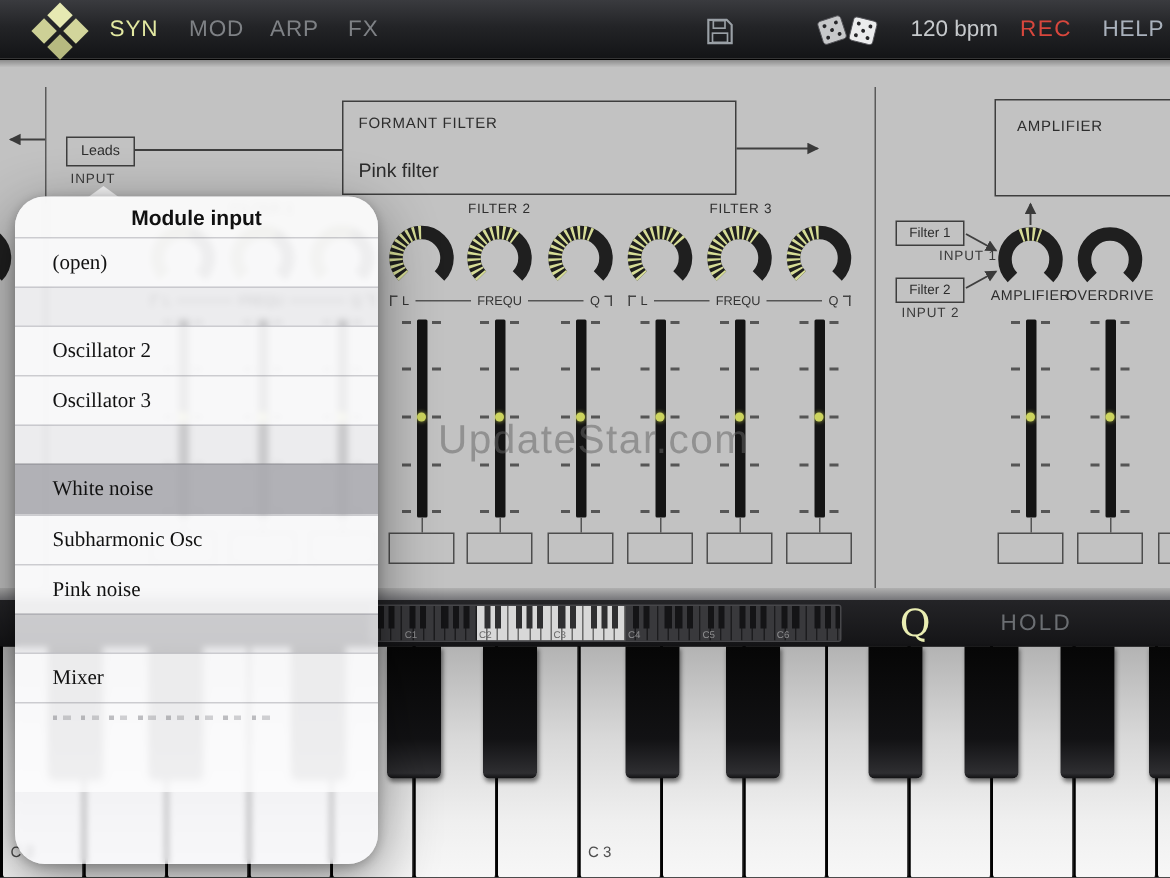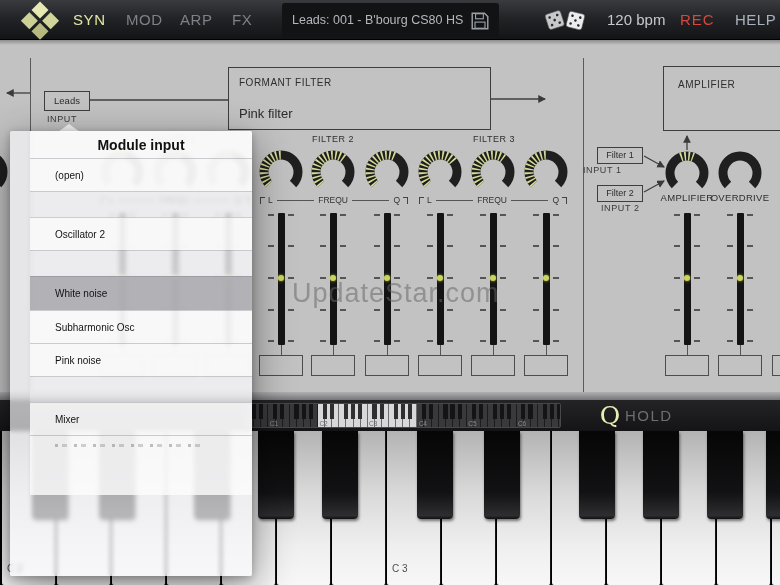--- a/index.html
+++ b/index.html
@@ -63,46 +63,46 @@
   .conn{position:absolute;width:1px;height:10px;background:#555;}
   .value-box{position:absolute;width:44px;height:21px;border:1px solid #4d4d4d;}
   .watermark{position:absolute;left:292px;top:238px;font-size:27px;color:rgba(100,100,100,.52);
     letter-spacing:1px;z-index:5;}
 
   
   .popover{position:absolute;left:10px;top:124px;width:242px;height:452px;z-index:40;}
   .pop-arrow{position:absolute;left:48px;top:0;width:0;height:0;
     border-left:11px solid transparent;border-right:11px solid transparent;
     border-bottom:8px solid rgba(250,250,251,.94);}
-  .pop-body{position:absolute;left:0;top:7px;right:0;bottom:0;border-radius:2px;overflow:hidden;
+  .pop-body{position:absolute;left:0;top:7px;right:0;bottom:0;border-radius:20px;overflow:hidden;
     background:rgba(248,248,250,.68);box-shadow:0 12px 40px rgba(0,0,0,.45),0 2px 8px rgba(0,0,0,.25);
-    backdrop-filter:blur(2px);padding-left:20px;}
+    backdrop-filter:blur(2px);}
   .pop-title{height:27px;line-height:29px;text-align:center;font-size:14px;font-weight:bold;
     color:#111;background:rgba(252,252,253,.78);}
-  .pop-item{height:33px;line-height:33px;padding-left:25px;font-size:10px;color:#121212;
-    background:rgba(253,253,254,.8);border-top:1px solid rgba(120,120,128,.35);}
+  .pop-item{height:33px;line-height:33px;padding-left:25px;font-size:14px;color:#121212;
+    background:rgba(253,253,254,.8);border-top:1px solid rgba(120,120,128,.35);font-family:Liberation Serif, serif;}
   .pop-item.selected{height:34px;line-height:34px;background:rgba(173,173,178,.92);}
   .pop-spacer{height:26px;background:rgba(244,244,246,.38);border-top:1px solid rgba(120,120,128,.3);}
   .pop-clipped{height:60px;background:rgba(253,253,254,.8);border-top:1px solid rgba(120,120,128,.35);}
   .pop-clipped .marks{height:3px;width:150px;margin:8px 0 0 25px;opacity:.5;
     background:repeating-linear-gradient(90deg,rgba(80,80,88,.7) 0 3px,transparent 3px 7px,
       rgba(80,80,88,.5) 7px 12px,transparent 12px 19px);}
 
   
   .kb{position:absolute;left:0;top:400px;width:780px;height:185px;background:#0d0d0f;}
   .kb-header{position:absolute;left:0;top:0;width:780px;height:31px;
     background:linear-gradient(180deg,#242427,#141416);}
   .mini{position:absolute;left:246px;top:3px;width:315px;height:25px;border:1px solid #47474a;
     border-radius:2px;overflow:hidden;background:#29292b;}
   .mini-w{position:absolute;top:0;height:100%;border-right:1px solid rgba(0,0,0,.5);}
   .mini-b{position:absolute;top:0;height:15px;z-index:2;}
   .mini-lbl{position:absolute;bottom:0;font-size:6.5px;z-index:3;}
   .q-btn{position:absolute;left:596px;top:1px;width:28px;height:29px;color:#e9edb2;
     font-family:"DejaVu Serif","Liberation Serif",serif;font-size:25px;line-height:29px;text-align:center;}
-  .hold-btn{position:absolute;left:625px;top:0;height:31px;line-height:32px;font-size:15px;
+  .hold-btn{position:absolute;left:667px;top:0;height:31px;line-height:32px;font-size:15px;
     color:#6b6e72;letter-spacing:1.5px;}
   .keys{position:absolute;left:0;top:31px;width:780px;height:154px;background:#000;}
   .wkey{position:absolute;top:0;height:154px;border-radius:0 0 2px 2px;
     background:linear-gradient(180deg,#b3b3b3 0%,#d9d9d9 40%,#efefef 75%,#f7f7f7 100%);
     border-right:1px solid #161616;}
   .bkey{position:absolute;top:0;width:36px;height:88px;z-index:2;border-radius:0 0 4px 4px;
     background:linear-gradient(180deg,#060606 0%,#121214 70%,#2e2e31 96%,#101012 100%);
     box-shadow:1px 2px 3px rgba(0,0,0,.5);}
   .wkey-lbl{position:absolute;top:132px;font-size:10px;color:#4e4e4e;z-index:1;}
 </style>
@@ -117,23 +117,20 @@
         <div class="lg2"></div>
         <div class="lg3"></div>
         <div class="lg4"></div>
     </div>
     <div id="tabs">
         <div class="tab active" style="left: 73px;">SYN</div>
         <div class="tab" style="left: 126px;">MOD</div>
         <div class="tab" style="left: 180px;">ARP</div>
         <div class="tab" style="left: 232px;">FX</div>
       </div>
-    <div class="preset-box">
-      <span>Leads: 001 - B'bourg CS80 HS</span>
-    </div>
     <div class="save-btn">
       <svg width="20" height="20" viewBox="0 0 18 18">
         <path d="M2 2 h11 l3 3 v11 h-14 z" fill="none" stroke="#9aa0a6" stroke-width="1.3"></path>
         <rect x="5" y="2.5" width="7" height="4.5" fill="none" stroke="#9aa0a6" stroke-width="1"></rect>
         <rect x="4.5" y="10" width="9" height="5.5" fill="none" stroke="#9aa0a6" stroke-width="1"></rect>
       </svg>
     </div>
     <div class="dice-btn">
       <svg width="48" height="28" viewBox="0 0 48 28">
         <g transform="rotate(-18 12 14)">
@@ -186,21 +183,21 @@
 
     <div class="formant-box">
       <div class="formant-title">FORMANT FILTER</div>
       <div class="formant-sub">Pink filter</div>
     </div>
 
     <div class="amp-box">
       <div class="amp-title">AMPLIFIER</div>
     </div>
     <div class="fbox" style="top:107px">Filter 1</div>
-    <div class="small-label" style="left:583px;top:125px">INPUT 1</div>
+    <div class="small-label" style="left:626px;top:125px">INPUT 1</div>
     <div class="fbox" style="top:145px">Filter 2</div>
     <div class="small-label" style="left:601px;top:163px">INPUT 2</div>
 
     <div id="panel-dyn">
         <div class="group-title" style="left: 175px;">FILTER 1</div>
         <svg class="knob" viewBox="0 0 48 48" width="48" height="48" style="left: 98px; top: 108px;">
           <path d="M 11.979184719828691,36.020815280171306 A 17 17 0 1 1 36.020815280171306,36.020815280171306" stroke="#1f1f1f" stroke-width="9" fill="none"></path>
           <path d="M 11.979184719828691,36.020815280171306 A 17 17 0 0 1 27.968571185550392,7.4697113532395" stroke="#d6dc96" stroke-width="9" fill="none" stroke-dasharray="1.6 2.2"></path>
         </svg>
         <div class="fader-track" style="left: 118.5px; top: 173px;">
@@ -571,20 +568,21 @@
   </div>
 
   <div class="popover">
     <div class="pop-arrow"></div>
     <div class="pop-body">
       <div class="pop-title">Module input</div>
       <div id="pop-list">
           <div class="pop-item">(open)</div>
           <div class="pop-spacer"></div>
           <div class="pop-item">Oscillator 2</div>
+          <div class="pop-item">Oscillator 3</div>
           <div class="pop-spacer"></div>
           <div class="pop-item selected">White noise</div>
           <div class="pop-item">Subharmonic Osc</div>
           <div class="pop-item">Pink noise</div>
           <div class="pop-spacer"></div>
           <div class="pop-item">Mixer</div>
           <div class="pop-clipped">
             <div class="marks"></div>
           </div>
         </div>

